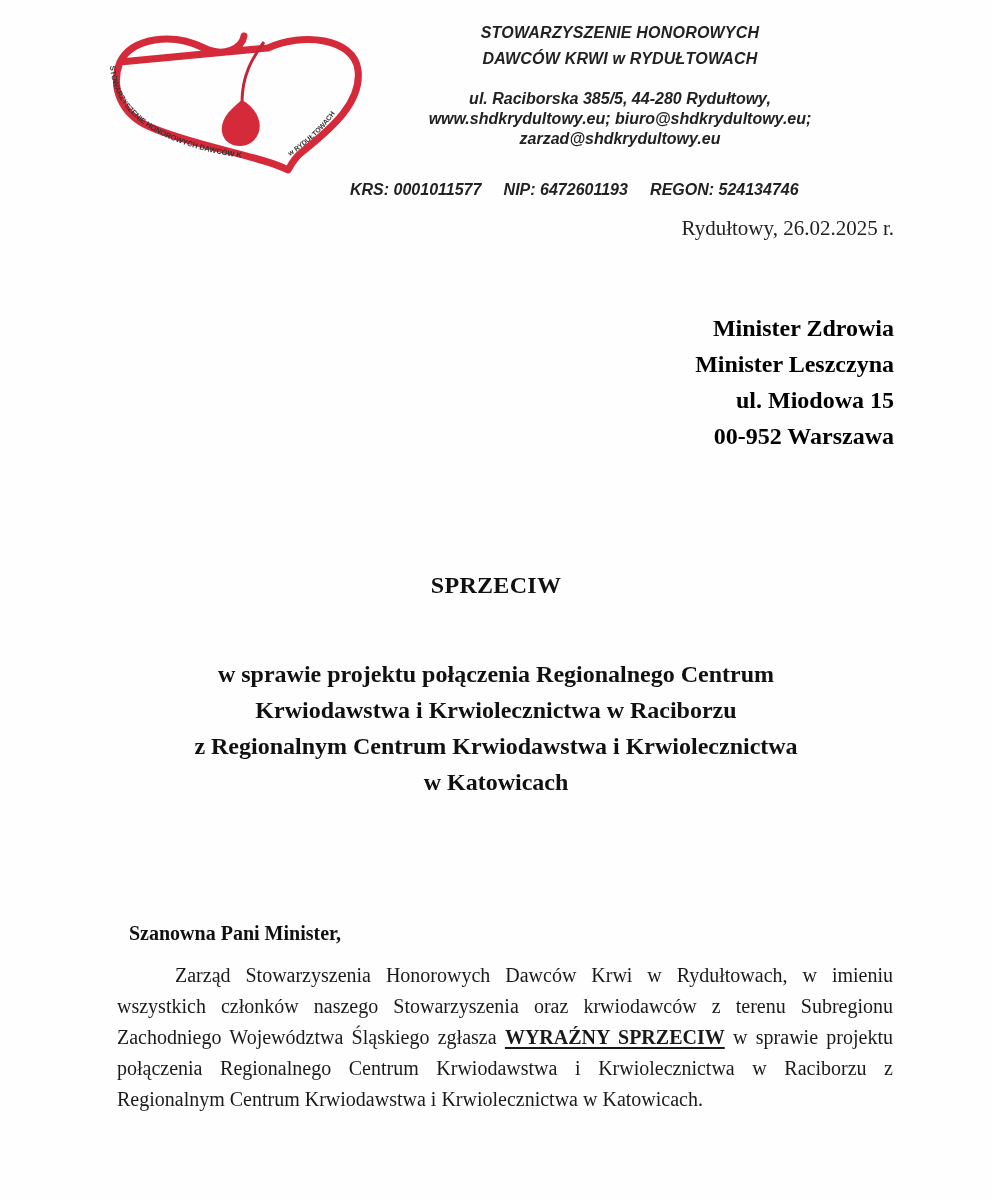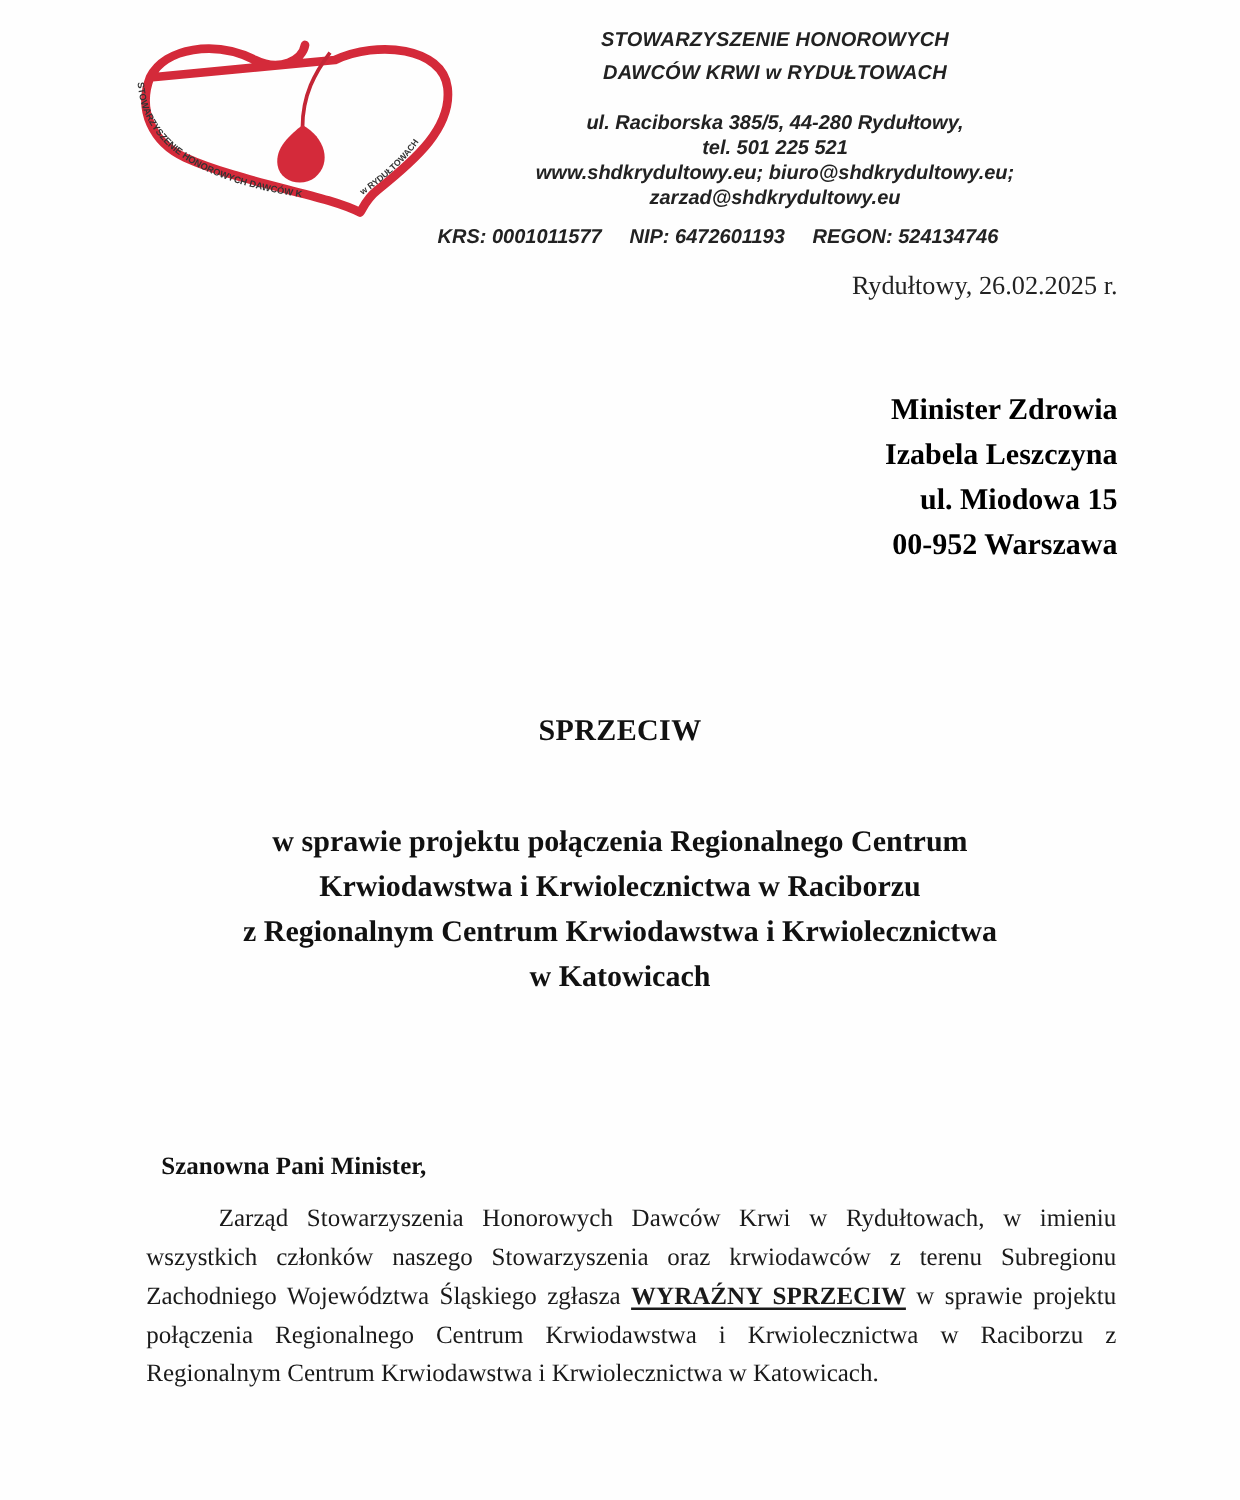--- a/index.html
+++ b/index.html
@@ -54,33 +54,32 @@
     <text font-family="Liberation Sans, sans-serif" font-size="7" font-weight="bold" fill="#333">
       <textPath href="#arcR">w RYDUŁTOWACH</textPath>
     </text>
   </svg>
 
   <div class="org-block">
     <div class="org-name">STOWARZYSZENIE HONOROWYCH</div>
     <div class="org-name">DAWCÓW KRWI w RYDUŁTOWACH</div>
     <div class="org-details">
       <div>ul. Raciborska 385/5, 44-280 Rydułtowy,</div>
-      <div>tel. 501 225 521</div>
       <div>www.shdkrydultowy.eu; biuro@shdkrydultowy.eu;</div>
       <div>zarzad@shdkrydultowy.eu</div>
     </div>
   </div>
 
   <div class="org-ids"><span>KRS: 0001011577</span>     <span>NIP: 6472601193</span>     <span>REGON: 524134746</span></div>
 
   <div class="date-line serif">Rydułtowy, 26.02.2025 r.</div>
 
   <div class="recipient serif">
     <div>Minister Zdrowia</div>
-    <div>Izabela Leszczyna</div>
+    <div>Minister Leszczyna</div>
     <div>ul. Miodowa 15</div>
     <div>00-952 Warszawa</div>
   </div>
 
   <div class="title serif">SPRZECIW</div>
 
   <div class="subject serif">
     <div>w sprawie projektu połączenia Regionalnego Centrum</div>
     <div>Krwiodawstwa i Krwiolecznictwa w Raciborzu</div>
     <div>z Regionalnym Centrum Krwiodawstwa i Krwiolecznictwa</div>

